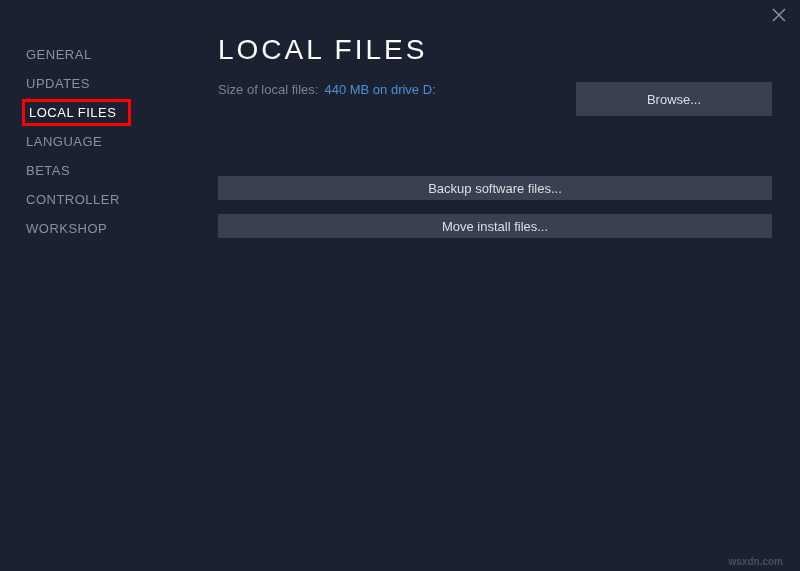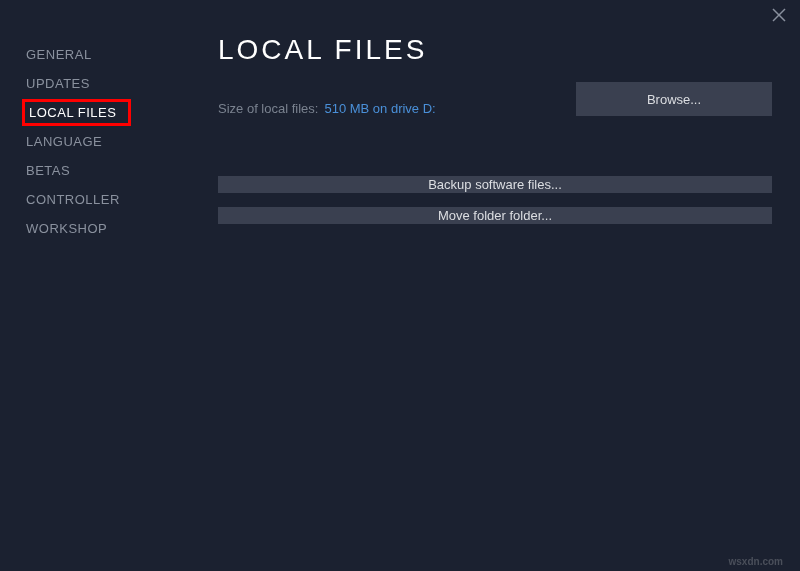--- a/index.html
+++ b/index.html
@@ -62,21 +62,21 @@
     }
     .page-title {
       font-size: 28px;
       font-weight: 300;
       letter-spacing: 3px;
       color: #ffffff;
       margin-bottom: 16px;
     }
     .info-row {
       display: flex;
-      align-items: flex-end;
+      align-items: flex-start;
       gap: 6px;
       margin-bottom: 60px;
     }
     .info-label {
       font-size: 13px;
       color: #7a828f;
     }
     .info-value {
       font-size: 13px;
       color: #4a90d9;
@@ -89,21 +89,21 @@
       width: 196px;
       height: 34px;
       font-size: 13px;
       cursor: pointer;
       display: flex;
       align-items: center;
       justify-content: center;
     }
     .action-button {
       width: 100%;
-      height: 17px;
+      height: 24px;
       background: #3a4050;
       color: #dcdee2;
       border: none;
       font-size: 13px;
       cursor: pointer;
       margin-bottom: 14px;
       display: flex;
       align-items: center;
       justify-content: center;
     }
@@ -139,22 +139,22 @@
     <div class="sidebar-item">BETAS</div><br>
     <div class="sidebar-item">CONTROLLER</div><br>
     <div class="sidebar-item">WORKSHOP</div>
   </div>
 
   <div class="main">
     <h1 class="page-title">LOCAL FILES</h1>
 
     <div class="info-row">
       <span class="info-label">Size of local files:</span>
-      <span class="info-value">510 MB on drive D:</span>
+      <span class="info-value">440 MB on drive D:</span>
       <button class="browse-button">Browse...</button>
     </div>
 
     <button class="action-button">Backup software files...</button>
-    <button class="action-button">Move folder folder...</button>
+    <button class="action-button">Move install files...</button>
   </div>
 </div>
 
 <div class="watermark">wsxdn.com</div>
 
 </body></html>

